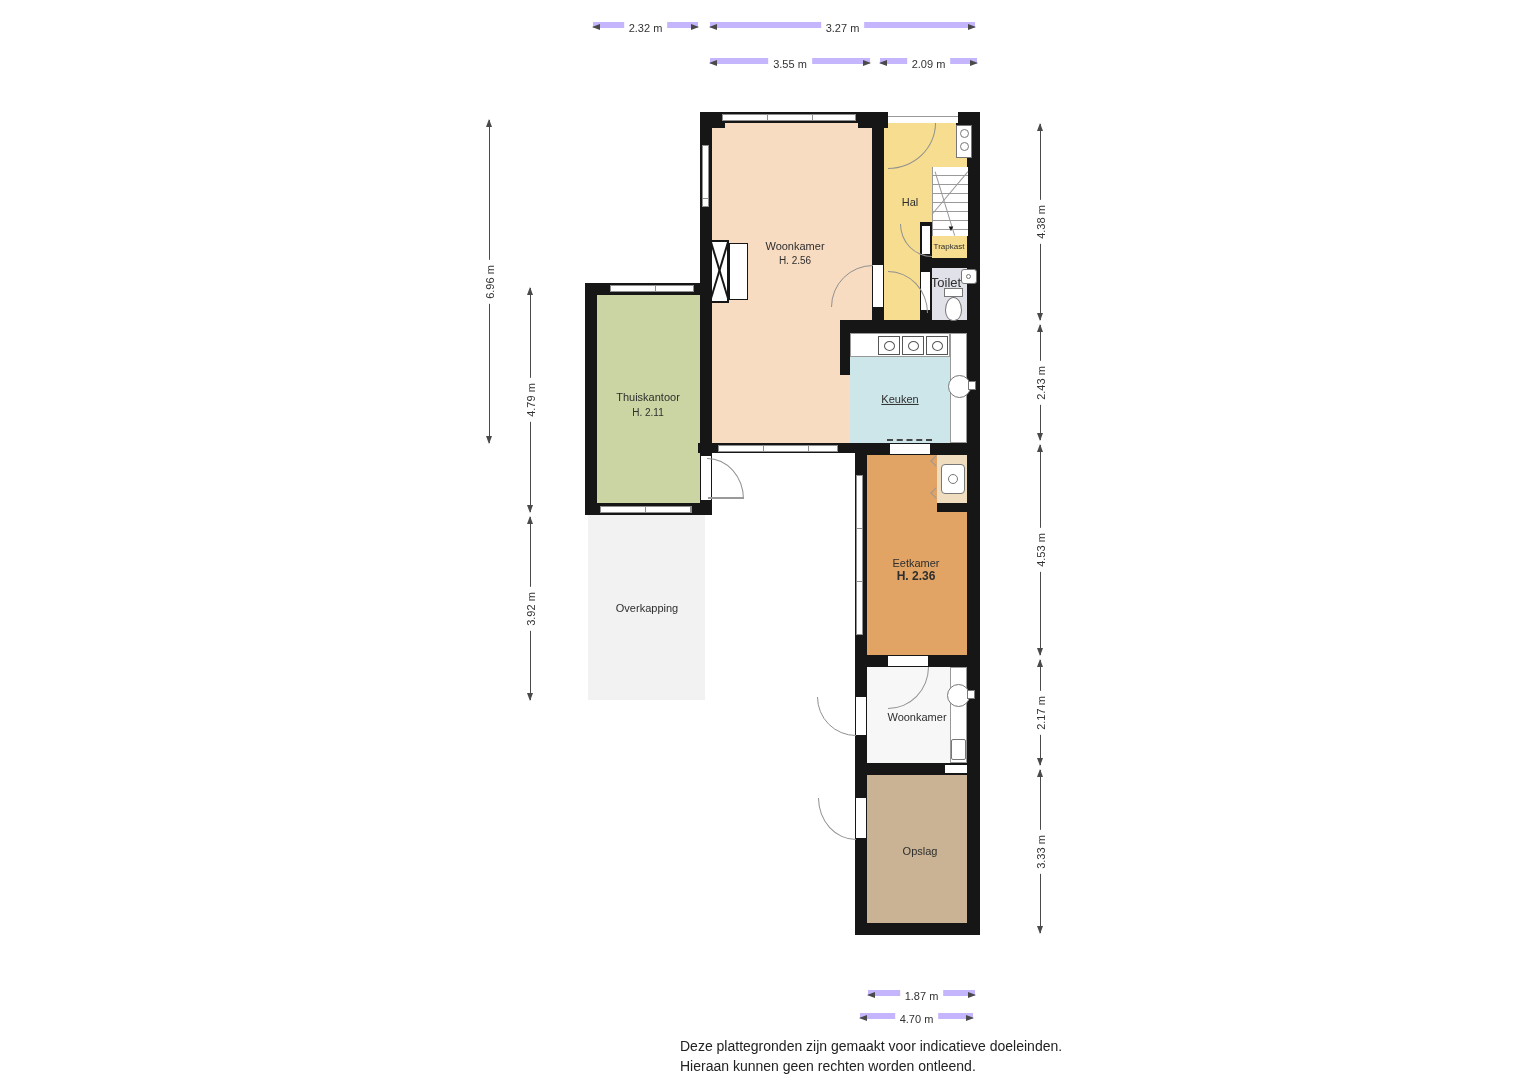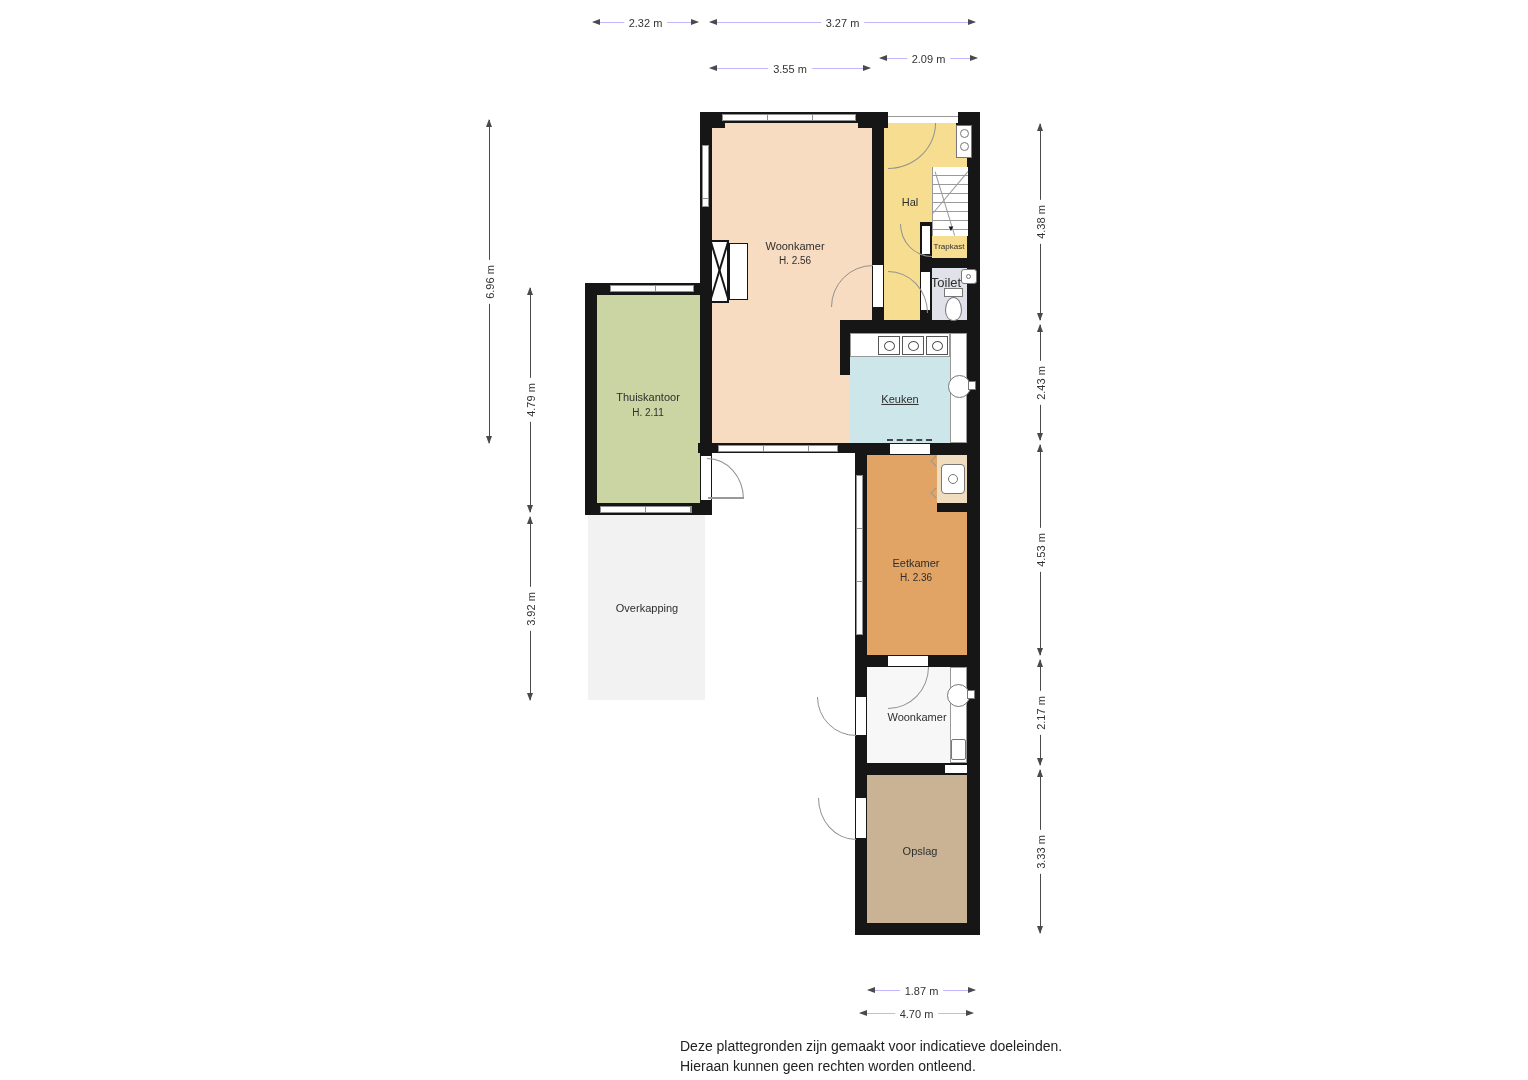--- a/index.html
+++ b/index.html
@@ -25,21 +25,21 @@
   .hinge-br::before{left:0;top:0;}
   .fix{background:#fff;border:1.2px solid #777;}
   .xline{background:#161616;height:1.5px;}
   .gline{position:absolute;background:#999;height:1.2px;}
   .stairs{position:absolute;background-color:#fff;border-left:1px solid #999;
           background-image:repeating-linear-gradient(180deg,#fff 0 8px,#9a9a9a 8px 9px);}
   .burner{position:absolute;width:20px;height:17px;border:1.2px solid #555;background:#fff;
           display:flex;align-items:center;justify-content:center;}
   .burner::before{content:"";width:9px;height:8px;border:1px solid #555;border-radius:50%;}
   .zz{width:8px;height:8px;border-left:1.5px solid #999;border-bottom:1.5px solid #999;transform:rotate(45deg);}
-  .dim-h{border-top:1px solid #c4b5fd;}
+  .dim-h{border-top:6px solid #c4b5fd;}
   .dim-h .ah-l{position:absolute;left:-1px;top:-4px;width:0;height:0;
                border-top:3.5px solid transparent;border-bottom:3.5px solid transparent;border-right:8px solid #4a4a4a;}
   .dim-h .ah-r{position:absolute;right:-1px;top:-4px;width:0;height:0;
                border-top:3.5px solid transparent;border-bottom:3.5px solid transparent;border-left:8px solid #4a4a4a;}
   .dim-h .dlabel{position:absolute;left:50%;top:0;transform:translate(-50%,-50%);
                  background:#fff;padding:0 5px;font-size:11px;color:#333;white-space:nowrap;}
   .dim-v{border-left:1px solid #4a4a4a;}
   .dim-v .ah-t{position:absolute;top:-1px;left:-4px;width:0;height:0;
                border-left:3.5px solid transparent;border-right:3.5px solid transparent;border-bottom:8px solid #4a4a4a;}
   .dim-v .ah-b{position:absolute;bottom:-1px;left:-4px;width:0;height:0;
@@ -168,35 +168,35 @@
   <div class="lbl" style="left:795px;top:246px;">Woonkamer</div>
   <div class="lbl" style="left:795px;top:260px;font-size:10px;">H. 2.56</div>
   <div class="lbl" style="left:910px;top:202px;">Hal</div>
   <div class="lbl xs" style="left:949px;top:247px;">Trapkast</div>
   <div class="lbl sm" style="left:946px;top:283px;">Toilet</div>
   <div class="lbl" style="left:900px;top:399px;text-decoration:underline;">Keuken</div>
   <div class="lbl" style="left:648px;top:397px;">Thuiskantoor</div>
   <div class="lbl" style="left:648px;top:412px;font-size:10px;">H. 2.11</div>
   <div class="lbl" style="left:647px;top:608px;">Overkapping</div>
   <div class="lbl" style="left:916px;top:563px;text-align:right;">Eetkamer</div>
-  <div class="lbl" style="left:916px;top:577px;font-size:10px;">H. 2.36</div>
+  <div class="lbl" style="left:916px;top:577px;font-size:12px;font-weight:bold;">H. 2.36</div>
   <div class="lbl" style="left:917px;top:717px;">Woonkamer</div>
   <div class="lbl" style="left:920px;top:851px;">Opslag</div>
 
   <div class="dim-h" style="left:593px;top:22px;width:105px;">
     <span class="ah-l"></span>
       <span class="ah-r"></span>
     <span class="dlabel">2.32 m</span>
   </div>
   <div class="dim-h" style="left:710px;top:22px;width:265px;">
     <span class="ah-l"></span>
       <span class="ah-r"></span>
     <span class="dlabel">3.27 m</span>
   </div>
-  <div class="dim-h" style="left:710px;top:58px;width:160px;margin-top:10px;">
+  <div class="dim-h" style="left:710px;top:58px;width:160px;">
     <span class="ah-l"></span>
       <span class="ah-r"></span>
     <span class="dlabel">3.55 m</span>
   </div>
   <div class="dim-h" style="left:880px;top:58px;width:97px;">
     <span class="ah-l"></span>
       <span class="ah-r"></span>
     <span class="dlabel">2.09 m</span>
   </div>
 

